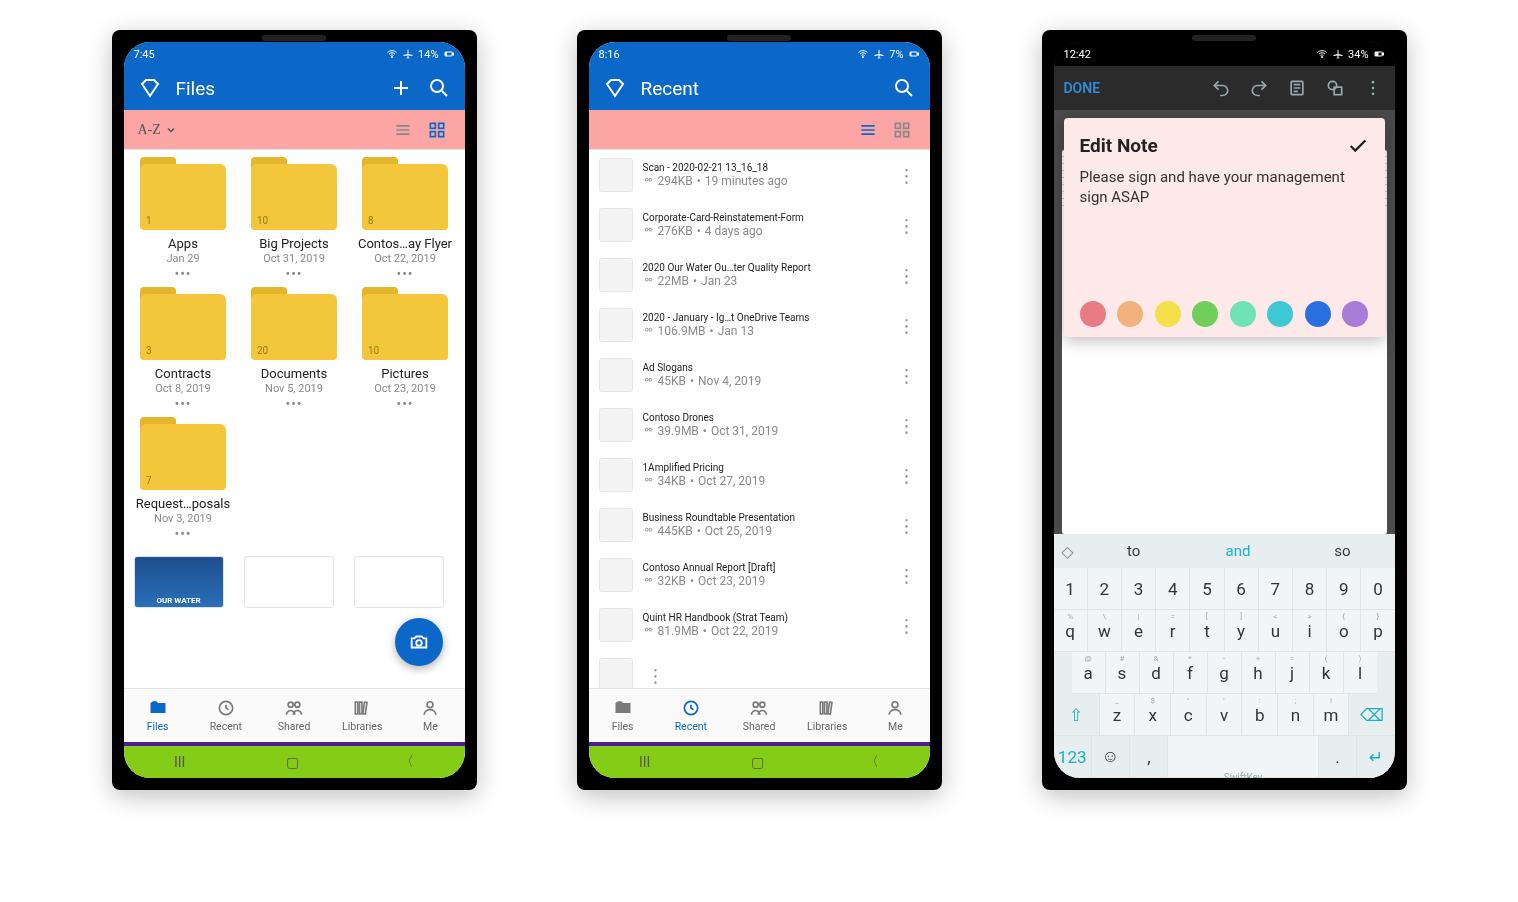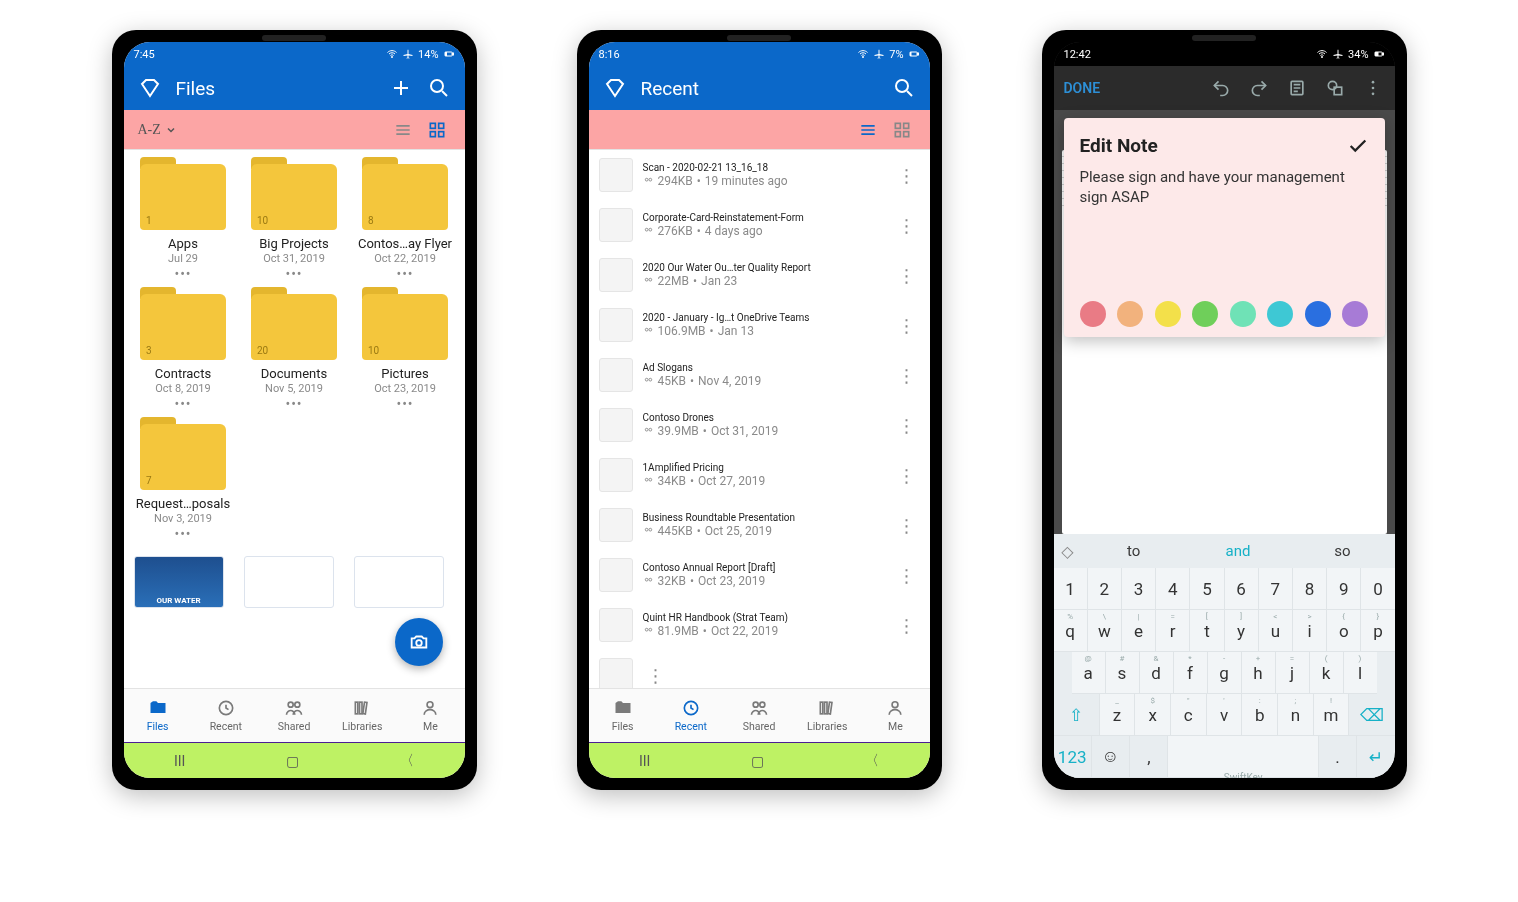--- a/index.html
+++ b/index.html
@@ -1,17 +1,17 @@
 <!DOCTYPE html>
 <html><head>
 <meta charset="utf-8">
 <style>
   * { box-sizing: border-box; margin: 0; padding: 0; }
   body { background: #fff; font-family: -apple-system, "Segoe UI", Roboto, sans-serif; display: flex; gap: 100px; padding: 30px 40px; justify-content: center; }
-  .phone { width: 365px; height: 760px; background: #000; border-radius: 24px; position: relative; box-shadow: 0 6px 24px rgba(0,0,0,.25); padding: 12px 12px 12px 12px; }
+  .phone { width: 365px; height: 760px; background: #000; border-radius: 8px; position: relative; box-shadow: 0 6px 24px rgba(0,0,0,.25); padding: 12px 12px 12px 12px; }
   .screen { width: 100%; height: 100%; background: #fff; border-radius: 26px; overflow: hidden; display: flex; flex-direction: column; position: relative; }
   .phone3 .screen { background:#2b2b2b; }
   .speaker { position:absolute; top:5px; left:50%; transform:translateX(-50%); width:64px; height:6px; background:#222; border-radius:3px; }
   .sensors { position:absolute; top:18px; left:50%; transform:translateX(-50%); display:flex; gap:10px; }
   .sensors span { width:9px; height:9px; background:#111; border-radius:50%; display:block; }
 
   
   .status { height:24px; display:flex; align-items:center; justify-content:space-between; padding:0 10px 0 10px; font-size:11px; color:#fff; }
   .status.blue { background:#0b68c9; }
   .status.dark { background:#000; }
@@ -48,21 +48,21 @@
   .fab { position:absolute; right:22px; bottom:112px; width:48px; height:48px; border-radius:50%; background:#0b68c9; display:flex; align-items:center; justify-content:center; box-shadow:0 3px 8px rgba(0,0,0,.3); }
 
   
   .bnav { height:54px; border-top:1px solid #e3e3e3; display:flex; background:#fafafa; }
   .bnav .bn { flex:1; display:flex; flex-direction:column; align-items:center; justify-content:center; gap:2px; }
   .bnav .bn.active { color:#0b68c9; }
   .bnav .bn .lbl { font-size:10.5px; color:#666; }
   .bnav .bn.active .lbl { color:#0b68c9; }
   .bnav .bn .bic { width:20px; height:20px; }
 
-  .softkeys { height:36px; display:flex; justify-content:space-around; align-items:center; background:#bef264; border-top:1px solid #4c1d95; }
+  .softkeys { height:36px; display:flex; justify-content:space-around; align-items:center; background:#84cc16; border-top:4px solid #4c1d95; }
   .softkeys span { color:#555; font-size:14px; }
 
   
   .list { display:flex; flex-direction:column; }
   .li { display:flex; align-items:center; padding:8px 10px; gap:10px; }
   .li .doc-thumb { width:34px; height:34px; background:#f4f4f4; border:1px solid #e5e5e5; border-radius:3px; display:flex; align-items:center; justify-content:center; font-size:9px; color:#888; }
   .li .col { flex:1; overflow:hidden; }
   .li .name { font-size:10px; color:#222; white-space:nowrap; overflow:hidden; text-overflow:ellipsis; }
   .li .meta { font-size:12px; color:#8a8a8a; display:flex; align-items:center; gap:4px; margin-top:1px; }
   .li .more { width:26px; text-align:center; color:#888; font-size:18px; }
@@ -173,21 +173,21 @@
 
     <div class="content">
       <div class="grid" id="p1grid">
           <div class="folder">
             <div class="folder-icon">
               <div class="folder-tab"></div>
               <div class="folder-back"></div>
               <span class="folder-count">1</span>
             </div>
     <div class="folder-name">Apps</div>
-    <div class="folder-date">Jul 29</div>
+    <div class="folder-date">Jan 29</div>
     <div class="folder-more">•••</div>
           </div>
           <div class="folder">
             <div class="folder-icon">
               <div class="folder-tab"></div>
               <div class="folder-back"></div>
               <span class="folder-count">10</span>
             </div>
     <div class="folder-name">Big Projects</div>
     <div class="folder-date">Oct 31, 2019</div>

